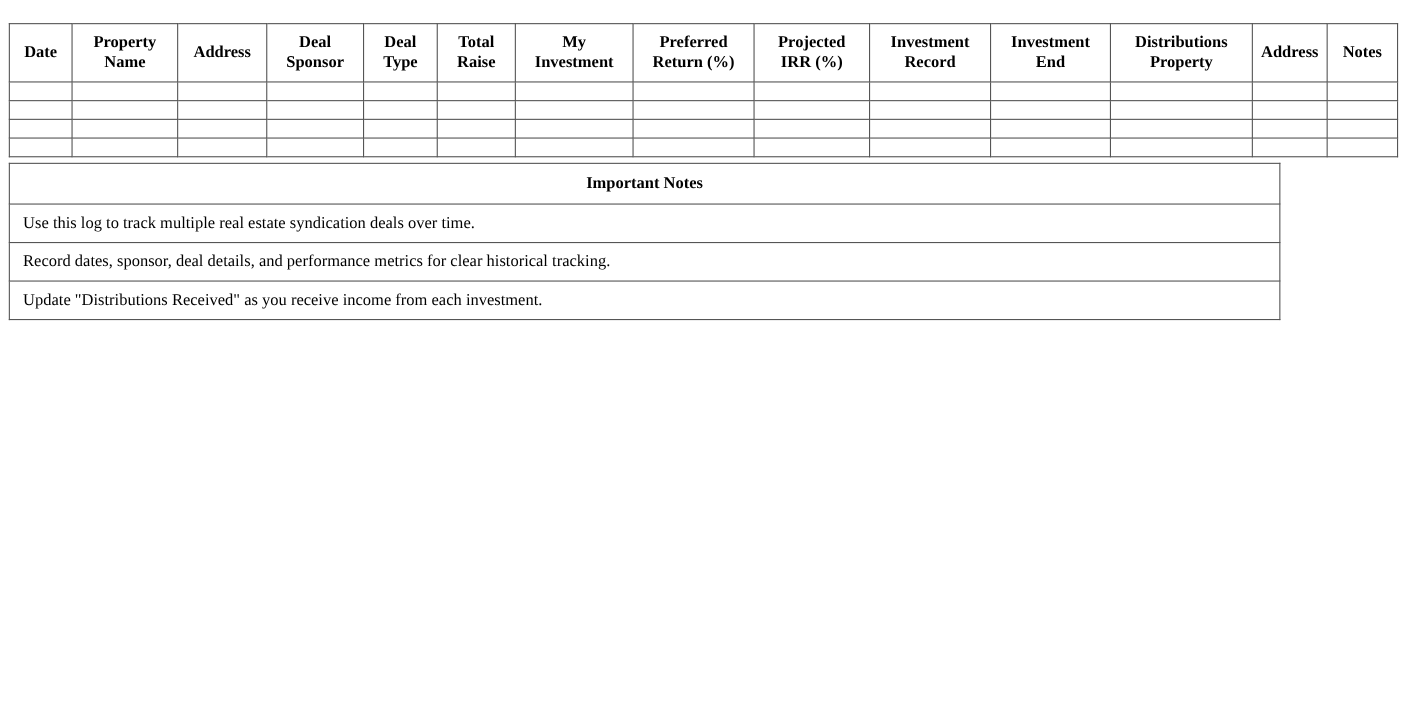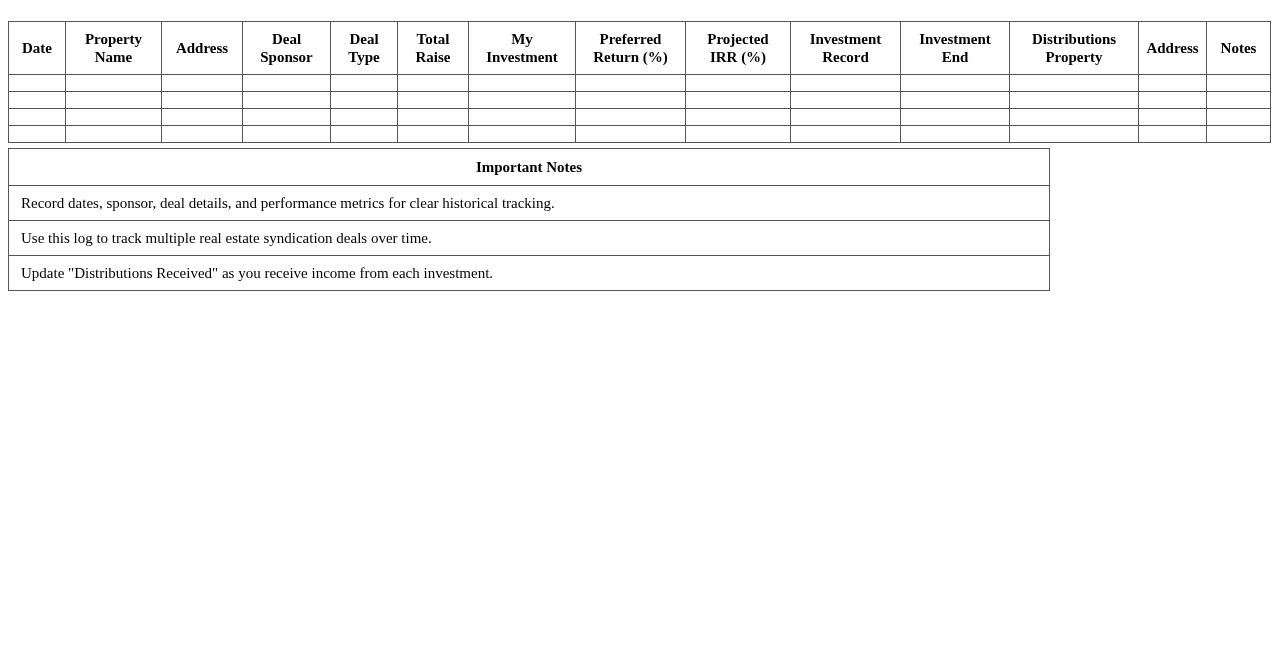--- a/index.html
+++ b/index.html
@@ -36,21 +36,21 @@
     vertical-align: middle;
     padding: 0 4px;
   }
   .log-table td {
     height: 16px;
   }
   .notes-table {
     position: absolute;
     left: 8px;
     top: 148px;
-    width: 1042px;
+    width: 1156px;
     border-collapse: collapse;
     table-layout: fixed;
   }
   .notes-table th, .notes-table td {
     border: 1px solid #555;
     height: 34px;
     font-size: 15px;
   }
   .notes-table th {
     font-weight: bold;
@@ -168,22 +168,22 @@
 </table>
 
 <table class="notes-table">
   <thead>
     <tr>
       <th>Important Notes</th>
     </tr>
   </thead>
   <tbody id="notes-body">
       <tr>
-        <td>Record dates, sponsor, deal details, and performance metrics for clear historical tracking.</td>
+        <td>Use this log to track multiple real estate syndication deals over time.</td>
       </tr>
       <tr>
-        <td>Use this log to track multiple real estate syndication deals over time.</td>
+        <td>Record dates, sponsor, deal details, and performance metrics for clear historical tracking.</td>
       </tr>
       <tr>
         <td>Update "Distributions Received" as you receive income from each investment.</td>
       </tr>
     </tbody>
 </table>
 
 </body></html>

